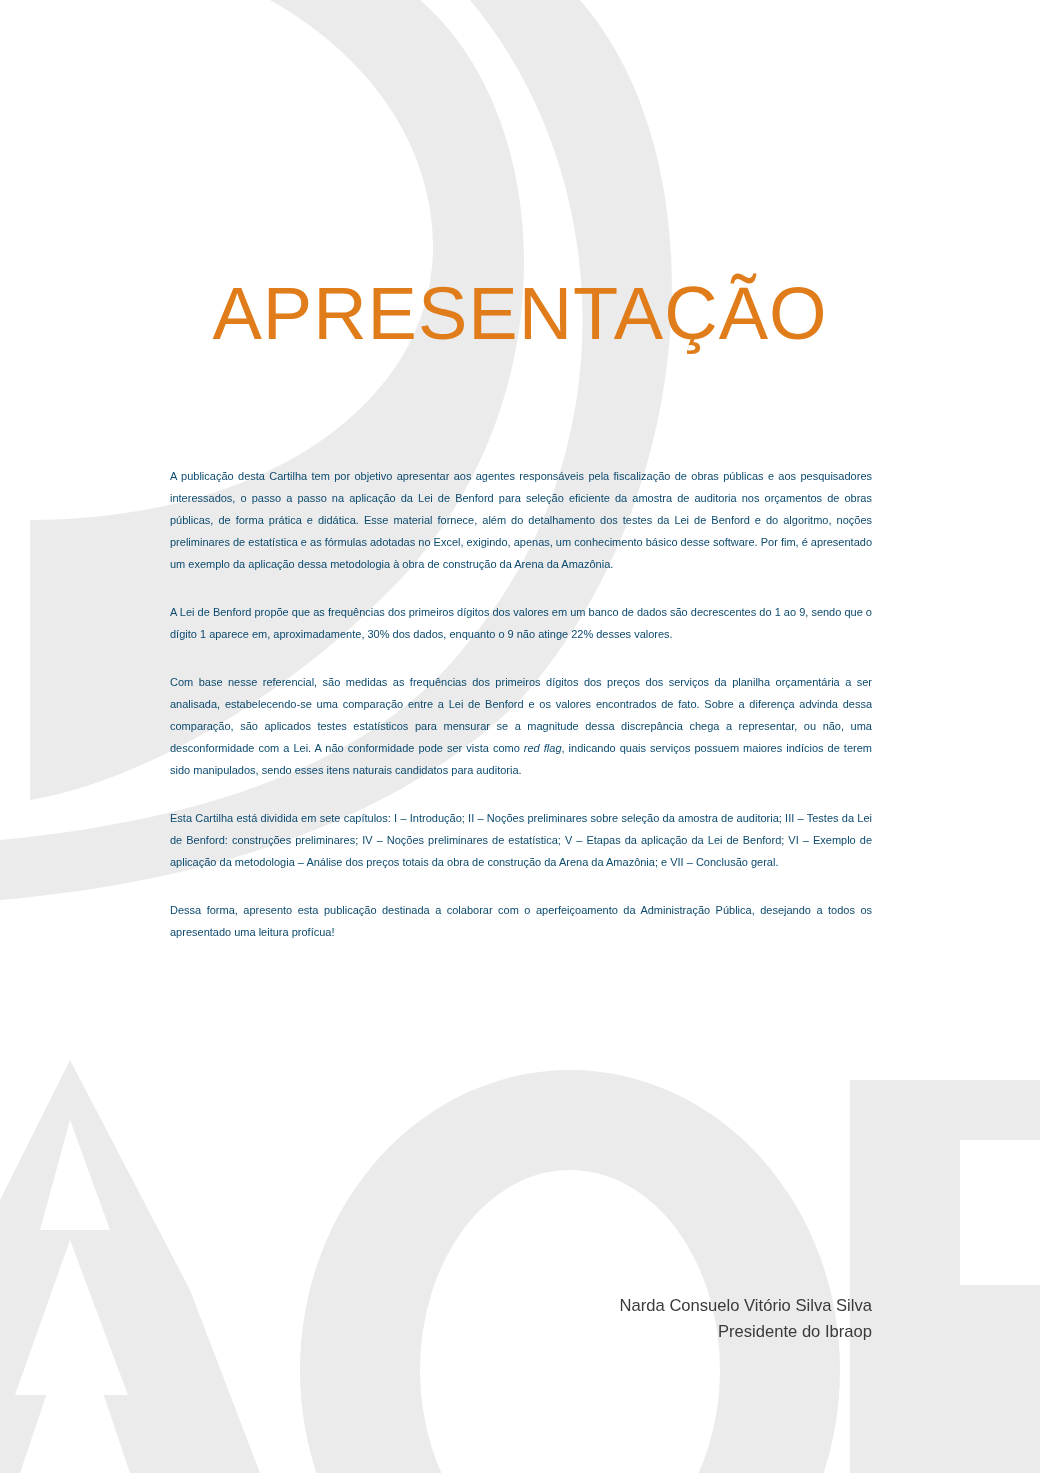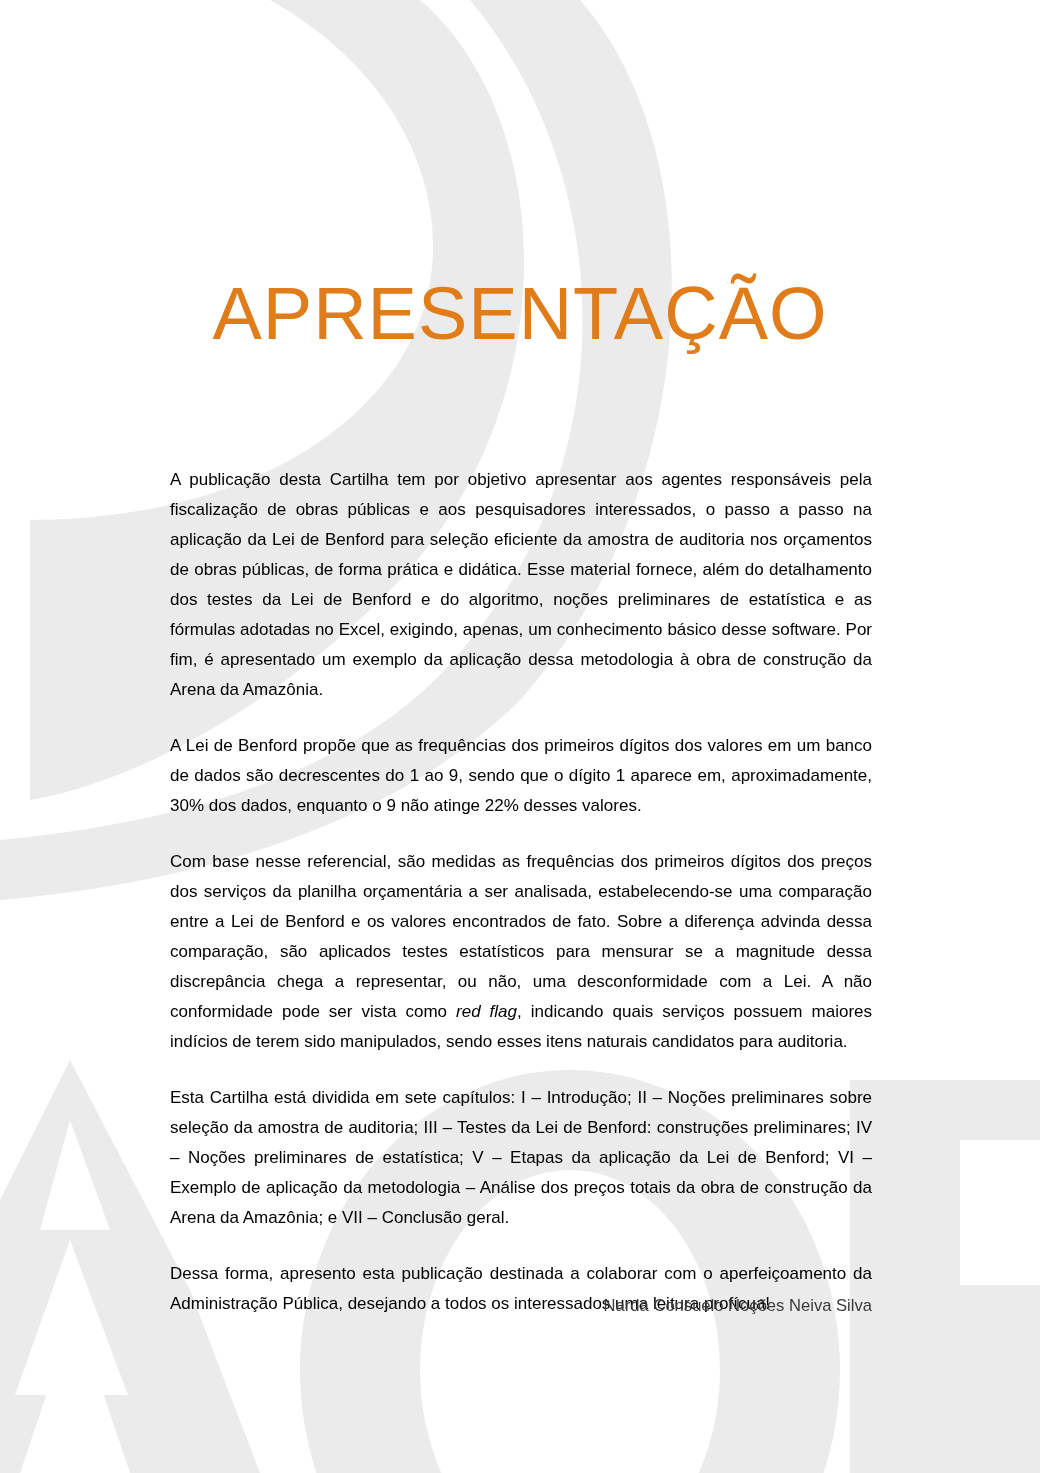--- a/index.html
+++ b/index.html
@@ -42,23 +42,23 @@
       letter-spacing: 1px;
       font-weight: normal;
       line-height: 80px;
       margin: 0;
     }
     .body-text {
       position: absolute;
       left: 170px;
       width: 702px;
       top: 427px;
-      color: #000000;
-      font-size: 17px;
-      line-height: 30px;
+      color: #0c4a6e;
+      font-size: 11px;
+      line-height: 22px;
     }
     .body-text p {
       margin: 0 0 26px 0;
       text-align: justify;
       text-align-last: left;
     }
     .body-text em {
     }
     .signature {
       position: absolute;
@@ -92,19 +92,20 @@
 </svg>
 
 <div class="page">
   <h1 class="title">APRESENTAÇÃO</h1>
 
   <div class="body-text">
     <p>A publicação desta Cartilha tem por objetivo apresentar aos agentes responsáveis pela fiscalização de obras públicas e aos pesquisadores interessados, o passo a passo na aplicação da Lei de Benford para seleção eficiente da amostra de auditoria nos orçamentos de obras públicas, de forma prática e didática. Esse material fornece, além do detalhamento dos testes da Lei de Benford e do algoritmo, noções preliminares de estatística e as fórmulas adotadas no Excel, exigindo, apenas, um conhecimento básico desse software. Por fim, é apresentado um exemplo da aplicação dessa metodologia à obra de construção da Arena da Amazônia.</p>
     <p>A Lei de Benford propõe que as frequências dos primeiros dígitos dos valores em um banco de dados são decrescentes do 1 ao 9, sendo que o dígito 1 aparece em, aproximadamente, 30% dos dados, enquanto o 9 não atinge 22% desses valores.</p>
     <p><span>Com base nesse referencial, são medidas as frequências dos primeiros dígitos dos preços dos serviços da planilha orçamentária a ser analisada, estabelecendo-se uma comparação entre a Lei de Benford e os valores encontrados de fato. Sobre a diferença advinda dessa comparação, são aplicados testes estatísticos para mensurar se a magnitude dessa discrepância chega a representar, ou não, uma desconformidade com a Lei. A não conformidade pode ser vista como </span><em>red flag</em><span>, indicando quais serviços possuem maiores indícios de terem sido manipulados, sendo esses itens naturais candidatos para auditoria.</span></p>
     <p>Esta Cartilha está dividida em sete capítulos: I – Introdução; II – Noções preliminares sobre seleção da amostra de auditoria; III – Testes da Lei de Benford: construções preliminares; IV – Noções preliminares de estatística; V – Etapas da aplicação da Lei de Benford; VI – Exemplo de aplicação da metodologia – Análise dos preços totais da obra de construção da Arena da Amazônia; e VII – Conclusão geral.</p>
-    <p>Dessa forma, apresento esta publicação destinada a colaborar com o aperfeiçoamento da Administração Pública, desejando a todos os interessados uma leitura profícua!</p>
+    <p>Dessa forma, apresento esta publicação destinada a colaborar com o aperfeiçoamento da Administração Pública, desejando a todos os apresentado uma leitura profícua!</p>
   </div>
 
   <div class="signature">
-    <div>Narda Consuelo Noções Neiva Silva</div>
+    <div>Narda Consuelo Vitório Silva Silva</div>
+    <div>Presidente do Ibraop</div>
   </div>
 </div>
 
 </body></html>

